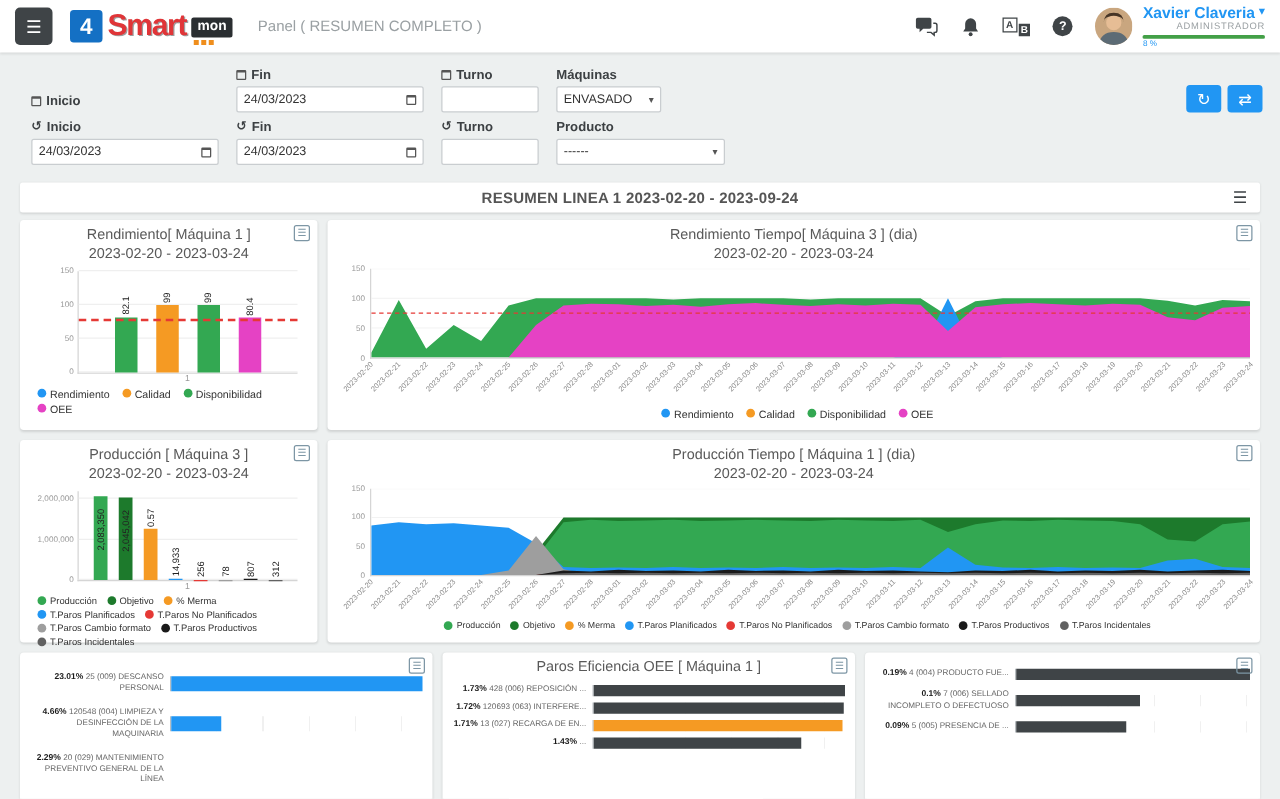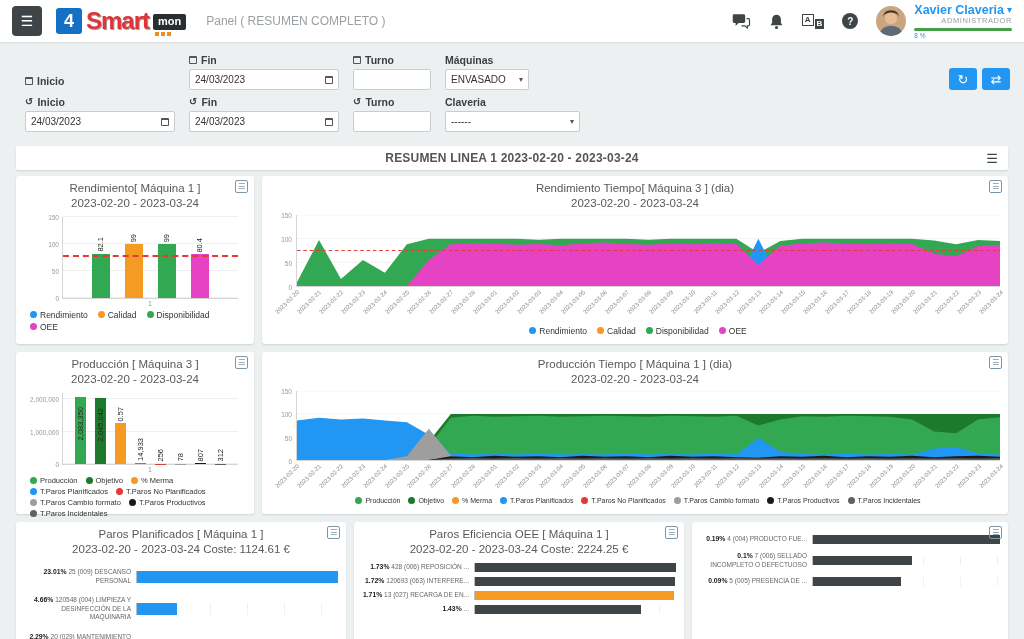--- a/index.html
+++ b/index.html
@@ -214,36 +214,36 @@
     </div>
     <div class="f-field w78">
       <div class="f-label">
           <span class="ico-hist">↺</span>
           <span>Turno</span>
         </div>
       <input class="f-input" value="" style="">
     </div>
     <div class="f-field w135">
       <div class="f-label">
-          <span>Claveria</span>
+          <span>Producto</span>
         </div>
       <div class="f-input">
           <span>------</span>
           <span class="sel-arrow">▾</span>
         </div>
     </div>
   </div>
   <div class="f-btns">
     <button class="f-btn">↻</button>
     <button class="f-btn">⇄</button>
   </div>
 </section>
 
 <div class="summary">
-  <span>RESUMEN LINEA 1 2023-02-20 - 2023-03-24</span>
+  <span>RESUMEN LINEA 1 2023-02-20 - 2023-09-24</span>
   <span class="summary-menu">☰</span>
 </div>
 
 <div class="crow row1">
   <div class="card cardA">
     <span class="card-ico">☰</span>
     <div class="card-title"><span>Rendimiento[ Máquina 1 ]</span><br><span>2023-02-20 - 2023-03-24</span></div>
     <div class="vb-host">
         <div class="vb-plot">
           <div class="vb-grid" style="bottom: 0%;"></div>
@@ -490,42 +490,41 @@
         <span class="lg-item"><span class="lg-dot" style="background: rgb(158, 158, 158);"></span>T.Paros Cambio formato</span>
         <span class="lg-item"><span class="lg-dot" style="background: rgb(26, 26, 26);"></span>T.Paros Productivos</span>
         <span class="lg-item"><span class="lg-dot" style="background: rgb(97, 97, 97);"></span>T.Paros Incidentales</span>
       </div>
   </div>
 </div>
 
 <div class="crow row3">
   <div class="card cardE">
     <span class="card-ico">☰</span>
-    <div class="card-title"><span>Paros Planificados [ Máquina 1 ]</span><br><span>2023-02-20 - 2023-03-24 Coste: 1124.61 €</span></div>
     <div class="hb-host">
         <div class="hb-row">
           <div class="hb-lab"><b>23.01% </b>25 (009) DESCANSO PERSONAL</div>
           <div class="hb-barc">
             <div class="hb-bar" style="width: 100%; height: 12px; background: rgb(33, 150, 243);"></div>
           </div>
         </div>
         <div class="hb-row">
           <div class="hb-lab"><b>4.66% </b>120548 (004) LIMPIEZA Y DESINFECCIÓN DE LA MAQUINARIA</div>
           <div class="hb-barc">
             <div class="hb-bar" style="width: 20%; height: 12px; background: rgb(33, 150, 243);"></div>
           </div>
         </div>
         <div class="hb-row">
           <div class="hb-lab"><b>2.29% </b>20 (029) MANTENIMIENTO PREVENTIVO GENERAL DE LA LÍNEA</div>
         </div>
       </div>
   </div>
   <div class="card cardF">
     <span class="card-ico">☰</span>
-    <div class="card-title"><span>Paros Eficiencia OEE [ Máquina 1 ]</span><br><span>2023-02-20 - 2023-03-24 Coste: 2224.25 €</span></div>
+    <div class="card-title"><span>Paros Eficiencia OEE [ Máquina 1 ]</span><br></div>
     <div class="hb-host">
         <div class="hb-row">
           <div class="hb-lab"><b>1.73% </b>428 (006) REPOSICIÓN ...</div>
           <div class="hb-barc">
             <div class="hb-bar" style="width: 100%; height: 9px; background: rgb(63, 68, 71);"></div>
           </div>
         </div>
         <div class="hb-row">
           <div class="hb-lab"><b>1.72% </b>120693 (063) INTERFERE...</div>
           <div class="hb-barc">

